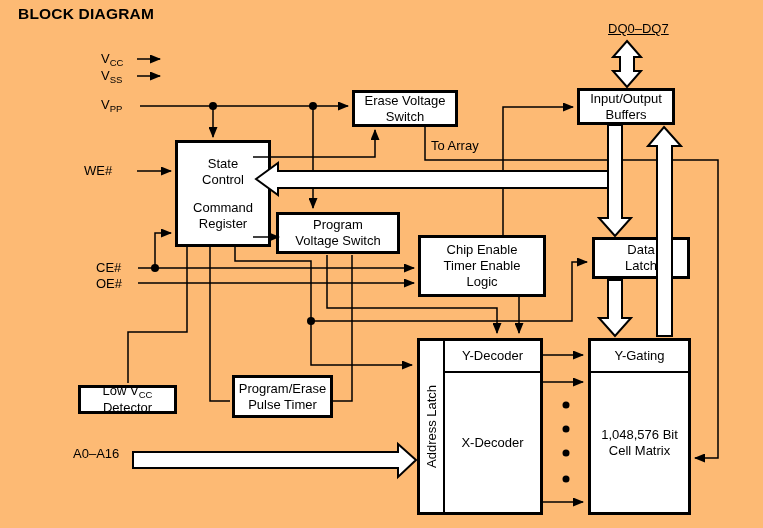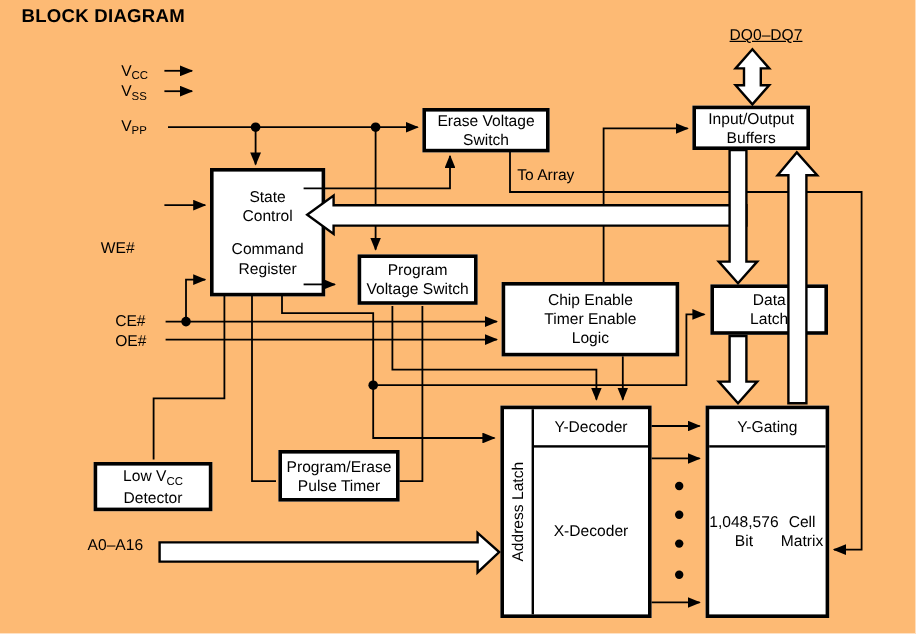--- a/index.html
+++ b/index.html
@@ -37,21 +37,21 @@
 
   <div class="lbl" style="left:101px;top:51px;">
     <span>V</span><span class="sub">CC</span>
   </div>
   <div class="lbl" style="left:101px;top:68px;">
     <span>V</span><span class="sub">SS</span>
   </div>
   <div class="lbl" style="left:101px;top:97px;">
     <span>V</span><span class="sub">PP</span>
   </div>
-  <div class="lbl" style="left:84px;top:163px;margin-top:36px;">WE#</div>
+  <div class="lbl" style="left:84px;top:163px;">WE#</div>
   <div class="lbl" style="left:96px;top:260px;">CE#</div>
   <div class="lbl" style="left:96px;top:276px;">OE#</div>
   <div class="lbl" style="left:608px;top:21px;text-decoration:underline;">DQ0–DQ7</div>
   <div class="lbl" style="left:73px;top:446px;">A0–A16</div>
   <div class="lbl" style="left:431px;top:138px;">To Array</div>
 
   <div class="box" style="left:175px;top:140px;width:96px;height:107px;">
     <div>
       <div>State</div>
       <div>Control</div>
@@ -61,63 +61,63 @@
       <div>Command</div>
       <div>Register</div>
     </div>
   </div>
 
   <div class="box" style="left:352px;top:90px;width:106px;height:37px;">
     <div>Erase Voltage</div>
     <div>Switch</div>
   </div>
 
-  <div class="box" style="left:298px;top:212px;width:100px;height:42px;">
+  <div class="box" style="left:276px;top:212px;width:124px;height:42px;">
     <div>Program</div>
     <div>Voltage Switch</div>
   </div>
 
-  <div class="box" style="left:418px;top:235px;width:148px;height:62px;">
+  <div class="box" style="left:418px;top:235px;width:128px;height:62px;">
     <div>Chip Enable</div>
     <div>Timer Enable</div>
     <div>Logic</div>
   </div>
 
   <div class="box" style="left:577px;top:88px;width:98px;height:37px;">
     <div>Input/Output</div>
     <div>Buffers</div>
   </div>
 
   <div class="box" style="left:592px;top:237px;width:98px;height:42px;text-align:center;">
     <div>Data</div>
     <div>Latch</div>
   </div>
 
-  <div class="box" style="left:78px;top:385px;width:99px;height:41px;">
+  <div class="box" style="left:78px;top:385px;width:99px;height:29px;">
     <div><span>Low V</span><span class="sub">CC</span></div>
     <div>Detector</div>
   </div>
 
   <div class="box" style="left:232px;top:375px;width:101px;height:43px;">
     <div>Program/Erase</div>
     <div>Pulse Timer</div>
   </div>
 
   <div class="box" style="left:417px;top:338px;width:126px;height:177px;padding:0;">
     <div class="divider-v" style="left:23px;"></div>
     <div class="divider-h" style="top:30px;left:25px;right:0;"></div>
     <div class="vert-label">Address Latch</div>
     <div class="seg" style="left:25px;top:0;right:0;height:30px;display:flex;align-items:center;justify-content:center;">Y-Decoder</div>
     <div class="seg" style="left:25px;top:32px;right:0;bottom:0;display:flex;align-items:center;justify-content:center;">X-Decoder</div>
   </div>
 
   <div class="box" style="left:588px;top:338px;width:103px;height:177px;padding:0;">
     <div class="divider-h" style="top:30px;left:0;right:0;"></div>
     <div class="seg" style="left:0;top:0;right:0;height:30px;display:flex;align-items:center;justify-content:center;">Y-Gating</div>
-    <div class="seg" style="left:0;top:32px;right:0;bottom:0;display:flex;flex-direction:row;align-items:center;justify-content:center;">
+    <div class="seg" style="left:0;top:32px;right:0;bottom:0;display:flex;flex-direction:column;align-items:center;justify-content:center;">
       <div>1,048,576 Bit</div>
       <div>Cell Matrix</div>
     </div>
   </div>
 
   <svg id="wires" width="763" height="528" viewBox="0 0 763 528">
     <defs>
       <marker id="ah" markerUnits="userSpaceOnUse" markerWidth="11" markerHeight="9" refX="10" refY="4.5" orient="auto">
         <path d="M0,0 L11,4.5 L0,9 Z" fill="#000"></path>
       </marker>

